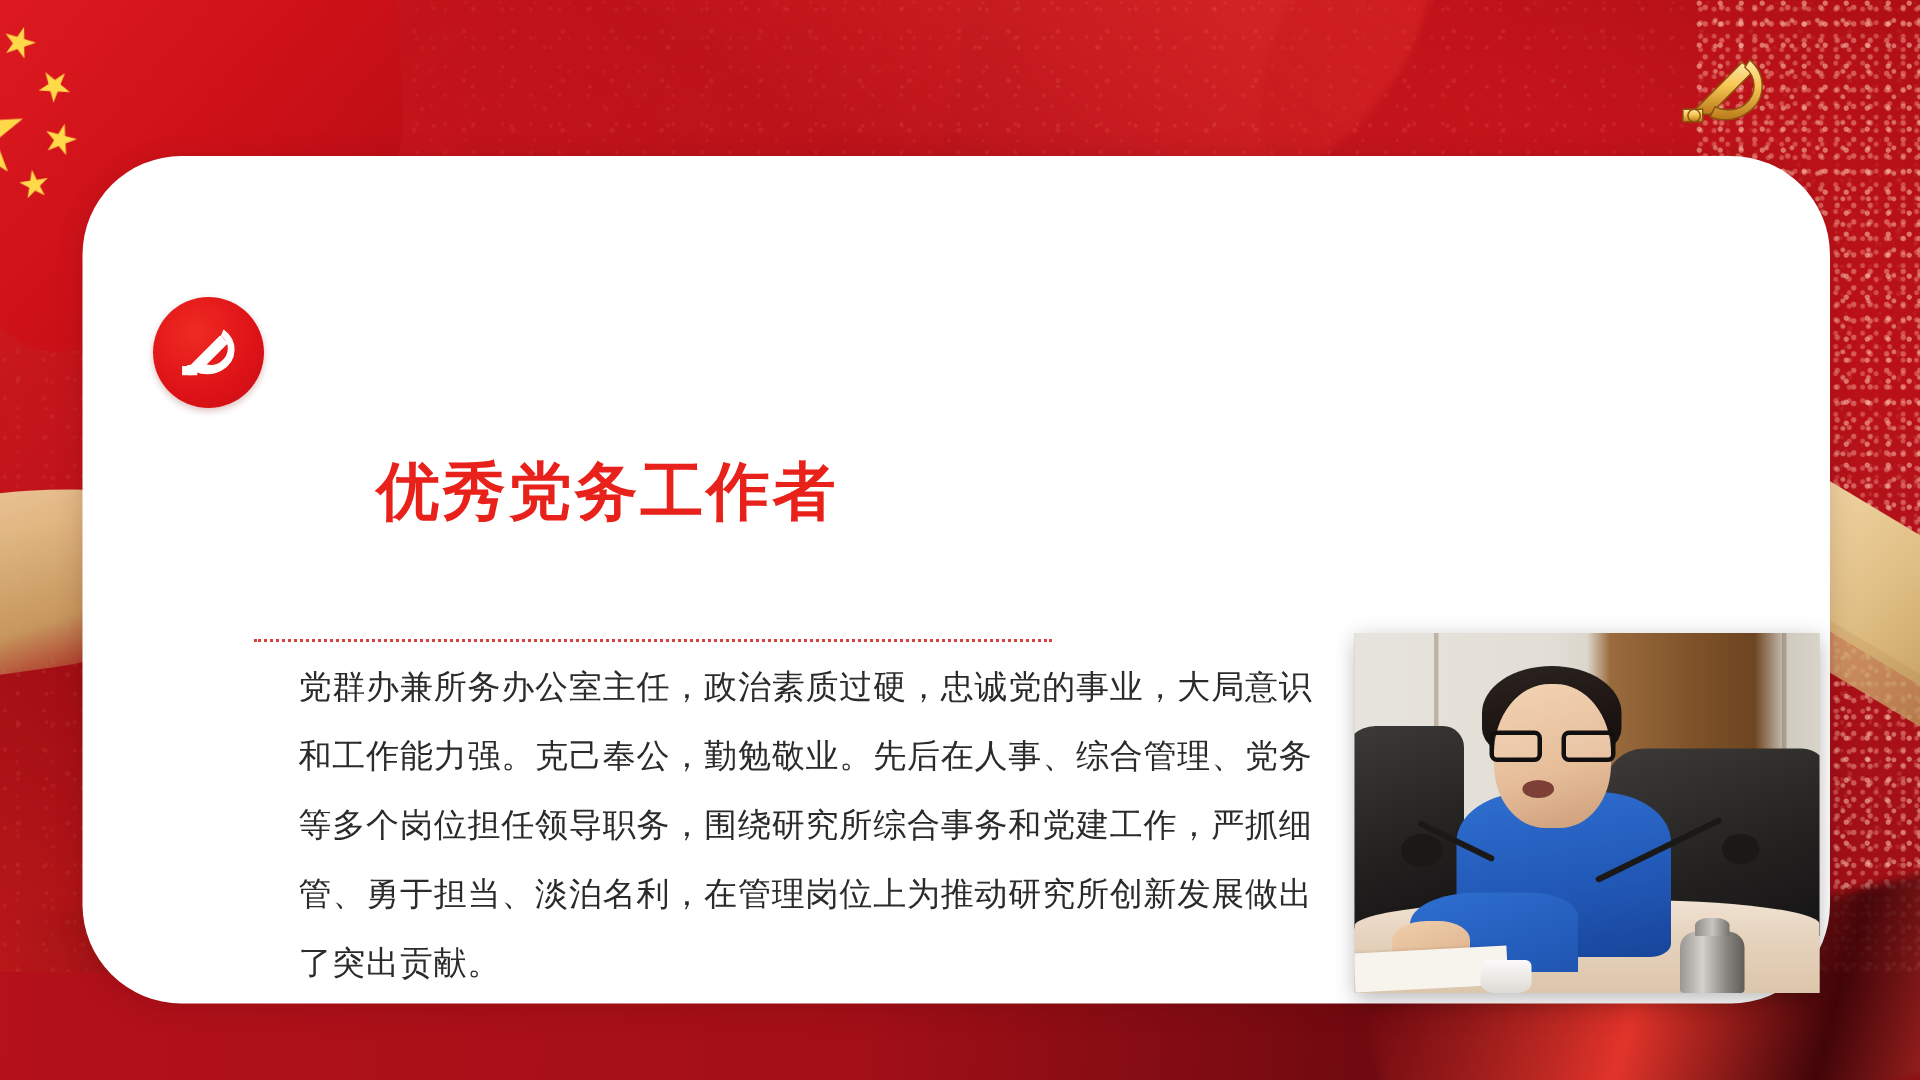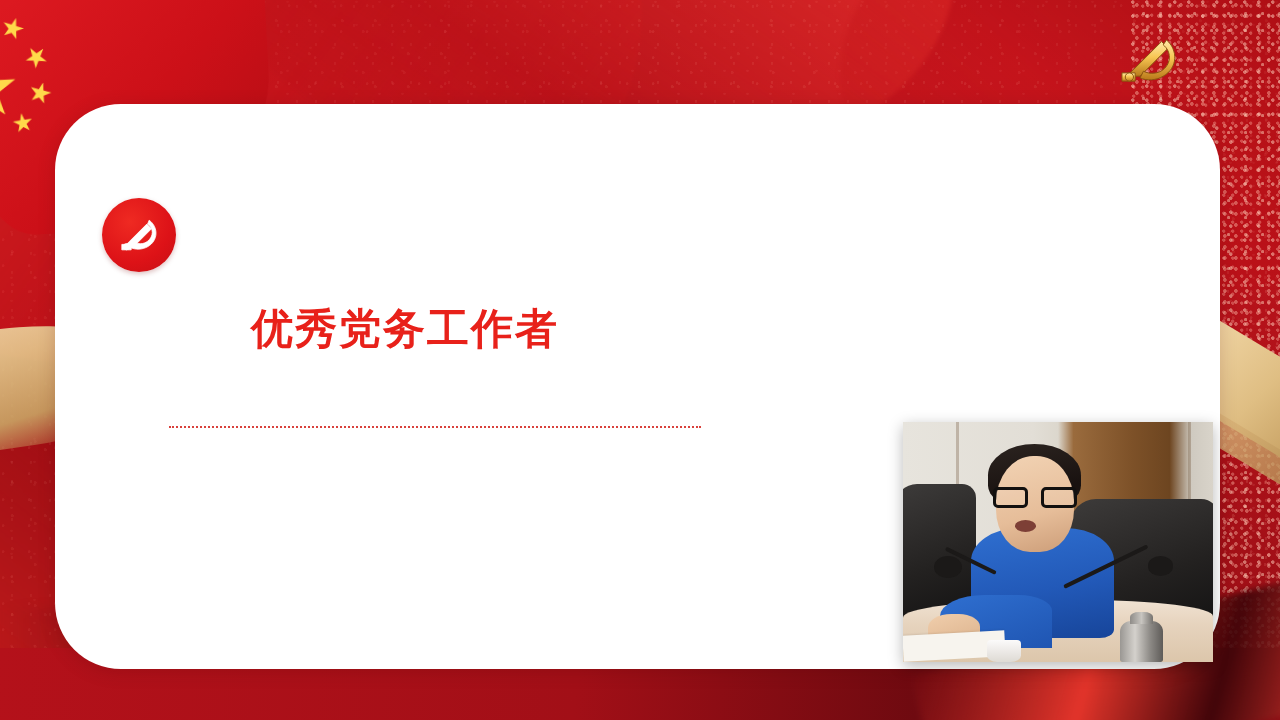--- a/index.html
+++ b/index.html
@@ -415,20 +415,21 @@
           <circle cx="16" cy="47" r="4"></circle>
         </g>
       </svg>
     </div>
 
     <div class="title-main">优秀党务工作者</div>
 
 
     <div class="divider"></div>
 
+    <div class="body-text">党群办兼所务办公室主任，政治素质过硬，忠诚党的事业，大局意识和工作能力强。克己奉公，勤勉敬业。先后在人事、综合管理、党务等多个岗位担任领导职务，围绕研究所综合事务和党建工作，严抓细管、勇于担当、淡泊名利，在管理岗位上为推动研究所创新发展做出了突出贡献。</div>
 
     <div class="photo">
       <div class="photo-scene">
         <div class="ph-wall"></div>
         <div class="ph-wall-line" style="left:17%"></div>
         <div class="ph-wall-line" style="left:92%"></div>
         <div class="ph-chair ph-chair-r"></div>
         <div class="ph-chair ph-chair-l"></div>
         <div class="ph-table"></div>
         <div class="ph-body"></div>

